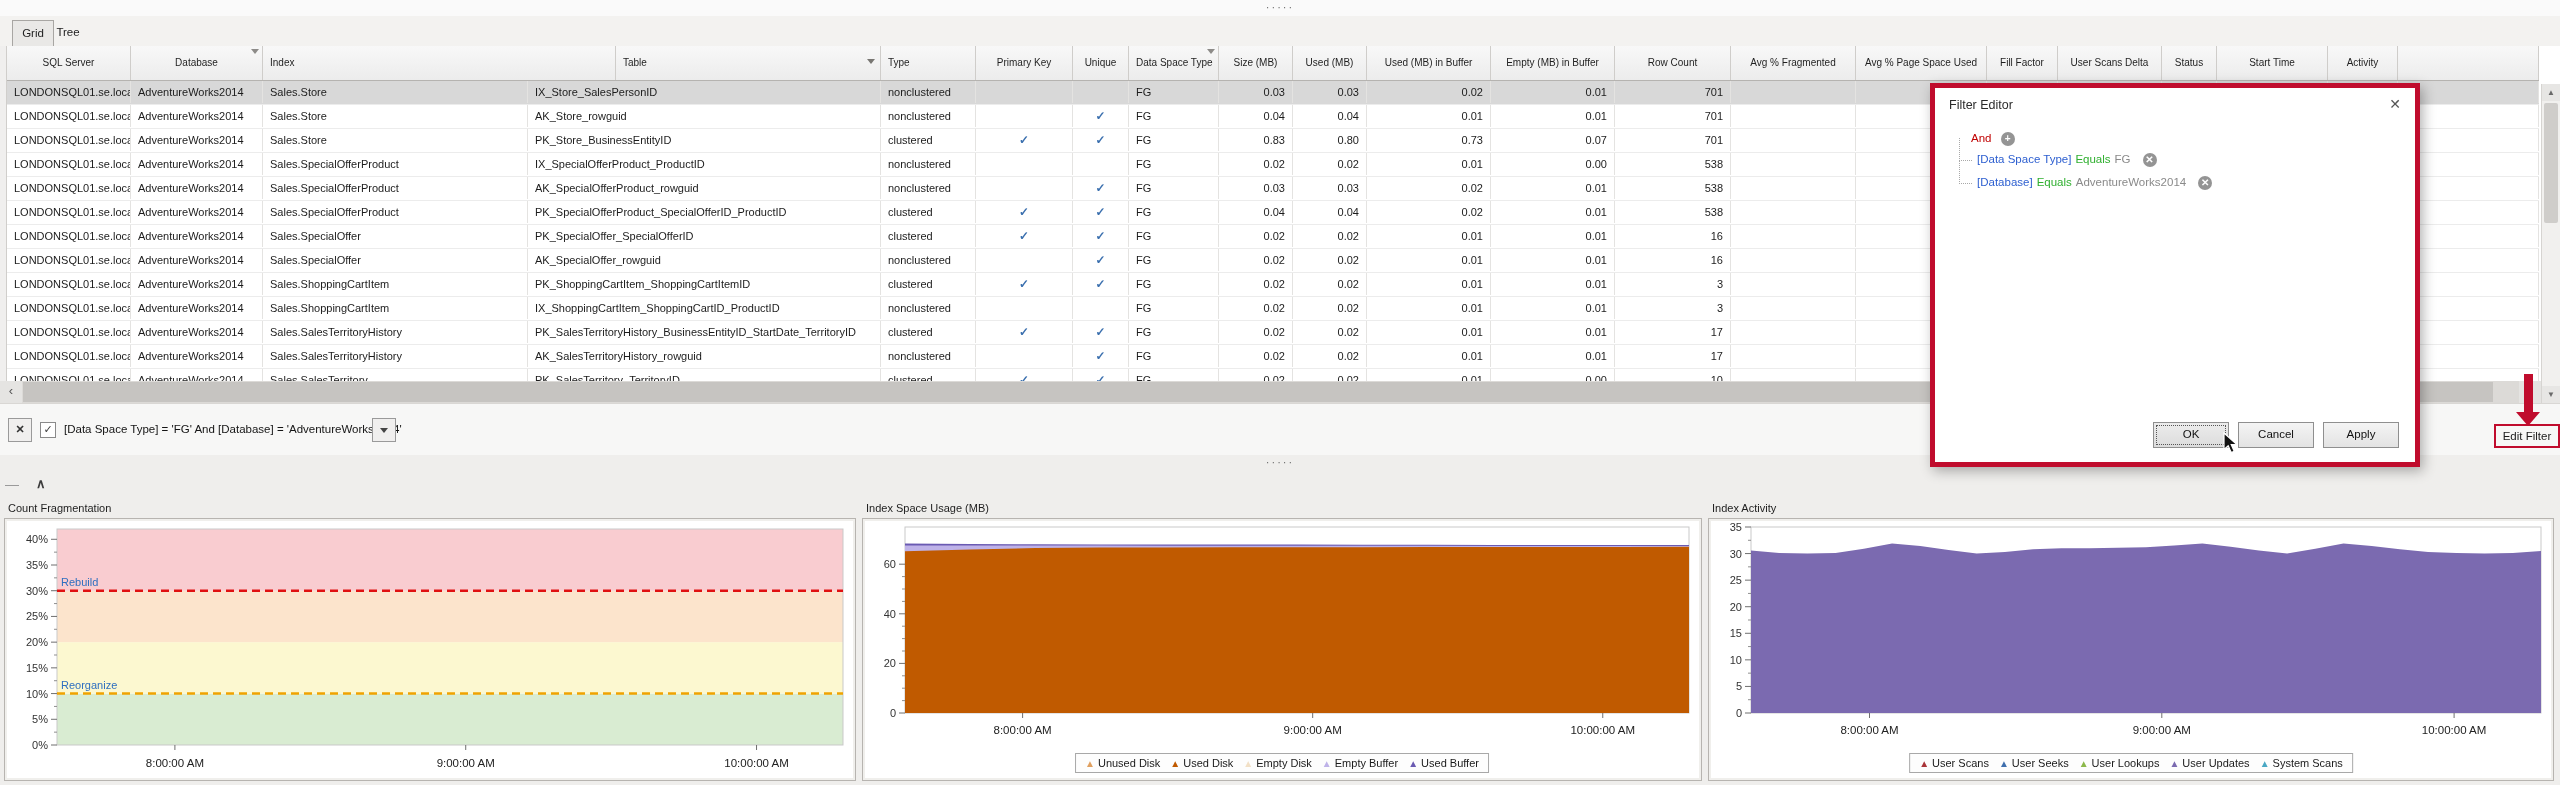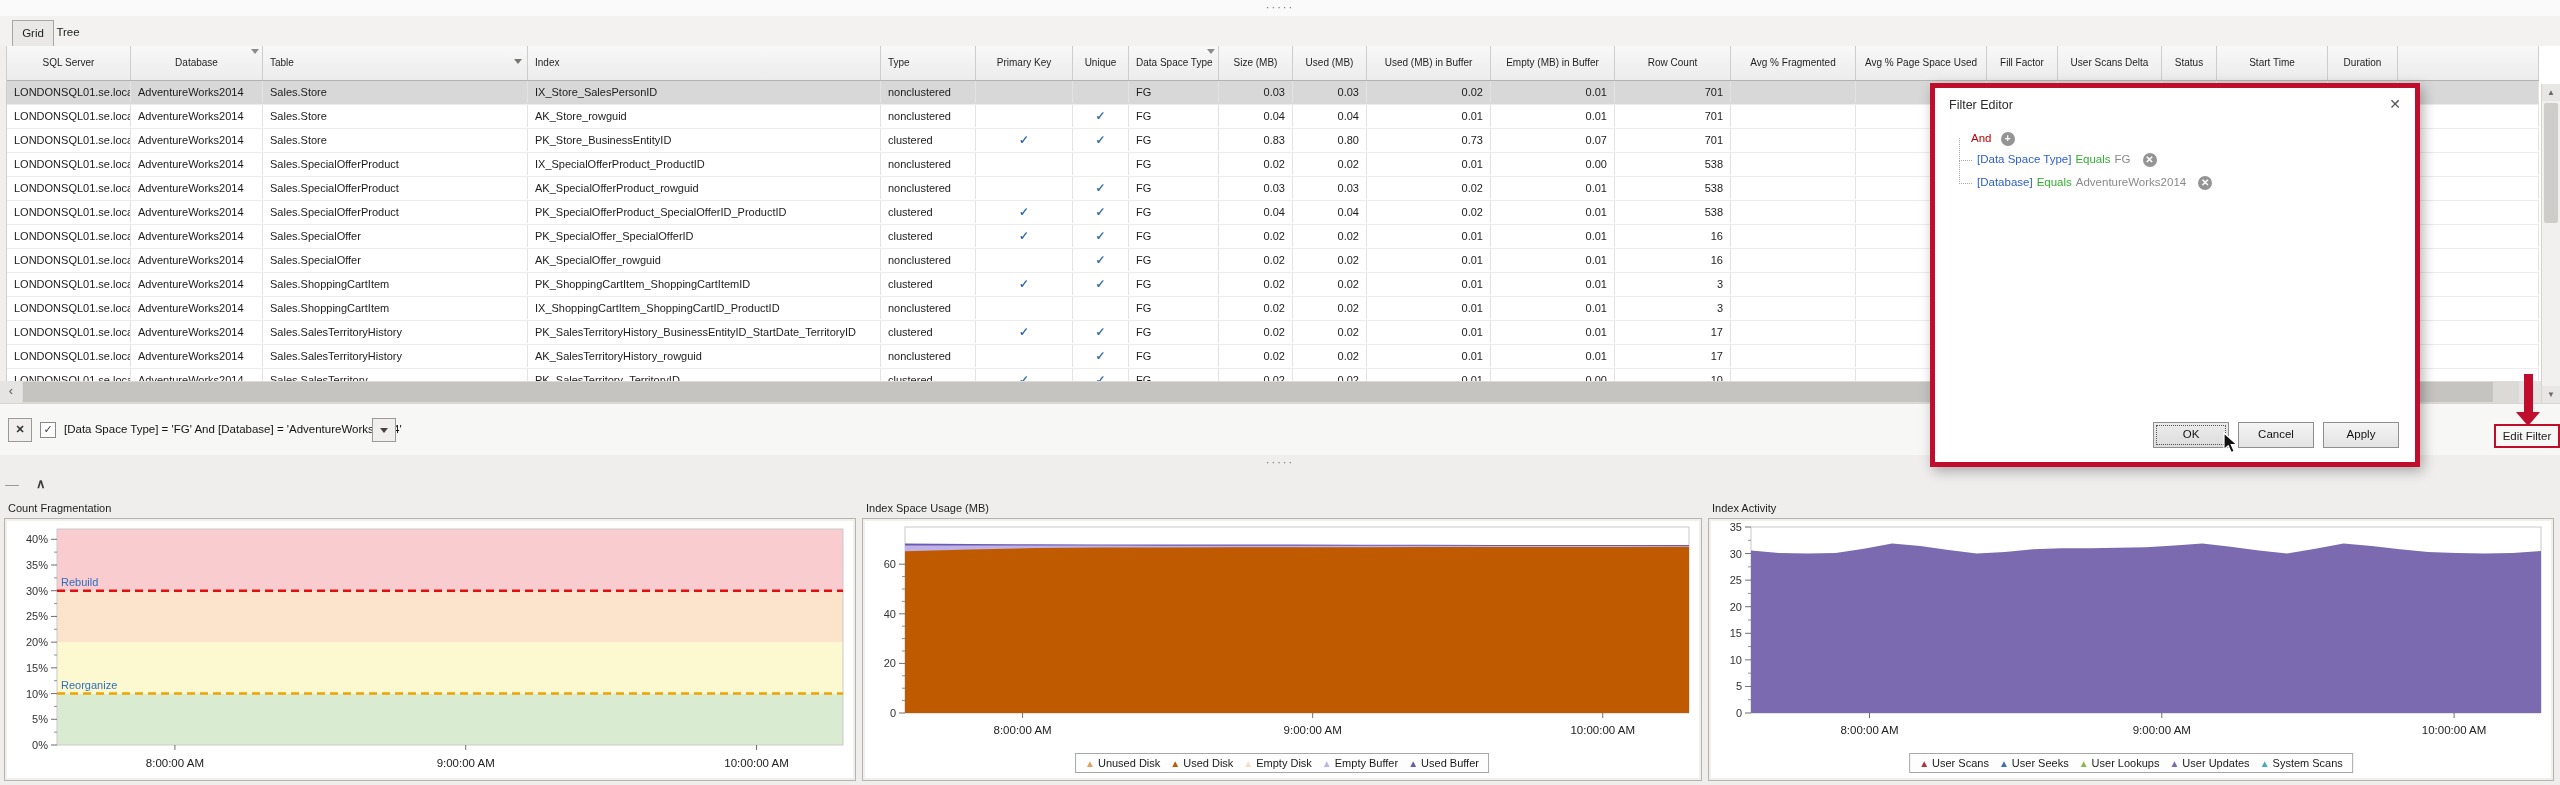--- a/index.html
+++ b/index.html
@@ -90,38 +90,38 @@
   <div id="tabstrip">
     <div class="tab" id="tab-grid">Grid</div>
     <div class="tab" id="tab-tree">Tree</div>
   </div>
 
   <div id="grid">
     <div id="row-indicator"></div>
     <div id="grid-header">
         <div class="hc c" style="width: 124px;">SQL Server</div>
         <div class="hc c" style="width: 132px;">Database<span class="funnel"></span></div>
+        <div class="hc l" style="width: 353px;">Index</div>
         <div class="hc l" style="width: 265px;">Table<span class="hdd"></span></div>
-        <div class="hc l" style="width: 353px;">Index</div>
         <div class="hc l" style="width: 95px;">Type</div>
         <div class="hc c" style="width: 97px;">Primary Key</div>
         <div class="hc c" style="width: 56px;">Unique</div>
         <div class="hc l" style="width: 90px;">Data Space Type<span class="funnel"></span></div>
         <div class="hc c" style="width: 74px;">Size (MB)</div>
         <div class="hc c" style="width: 74px;">Used (MB)</div>
         <div class="hc c" style="width: 124px;">Used (MB) in Buffer</div>
         <div class="hc c" style="width: 124px;">Empty (MB) in Buffer</div>
         <div class="hc c" style="width: 116px;">Row Count</div>
         <div class="hc c" style="width: 125px;">Avg % Fragmented</div>
         <div class="hc c" style="width: 131px;">Avg % Page Space Used</div>
         <div class="hc c" style="width: 71px;">Fill Factor</div>
         <div class="hc c" style="width: 104px;">User Scans Delta</div>
         <div class="hc c" style="width: 55px;">Status</div>
         <div class="hc c" style="width: 111px;">Start Time</div>
-        <div class="hc c" style="width: 70px;">Duration</div>
+        <div class="hc c" style="width: 70px;">Activity</div>
         <div class="hc" style="width: 141px;"></div>
       </div>
     <div id="grid-rows">
         <div class="grow selected">
           <div class="gc l" style="width: 124px;">LONDONSQL01.se.local</div>
           <div class="gc l" style="width: 132px;">AdventureWorks2014</div>
           <div class="gc l" style="width: 265px;">Sales.Store</div>
           <div class="gc l" style="width: 353px;">IX_Store_SalesPersonID</div>
           <div class="gc l" style="width: 95px;">nonclustered</div>
           <div class="gc c" style="width: 97px;"></div>

